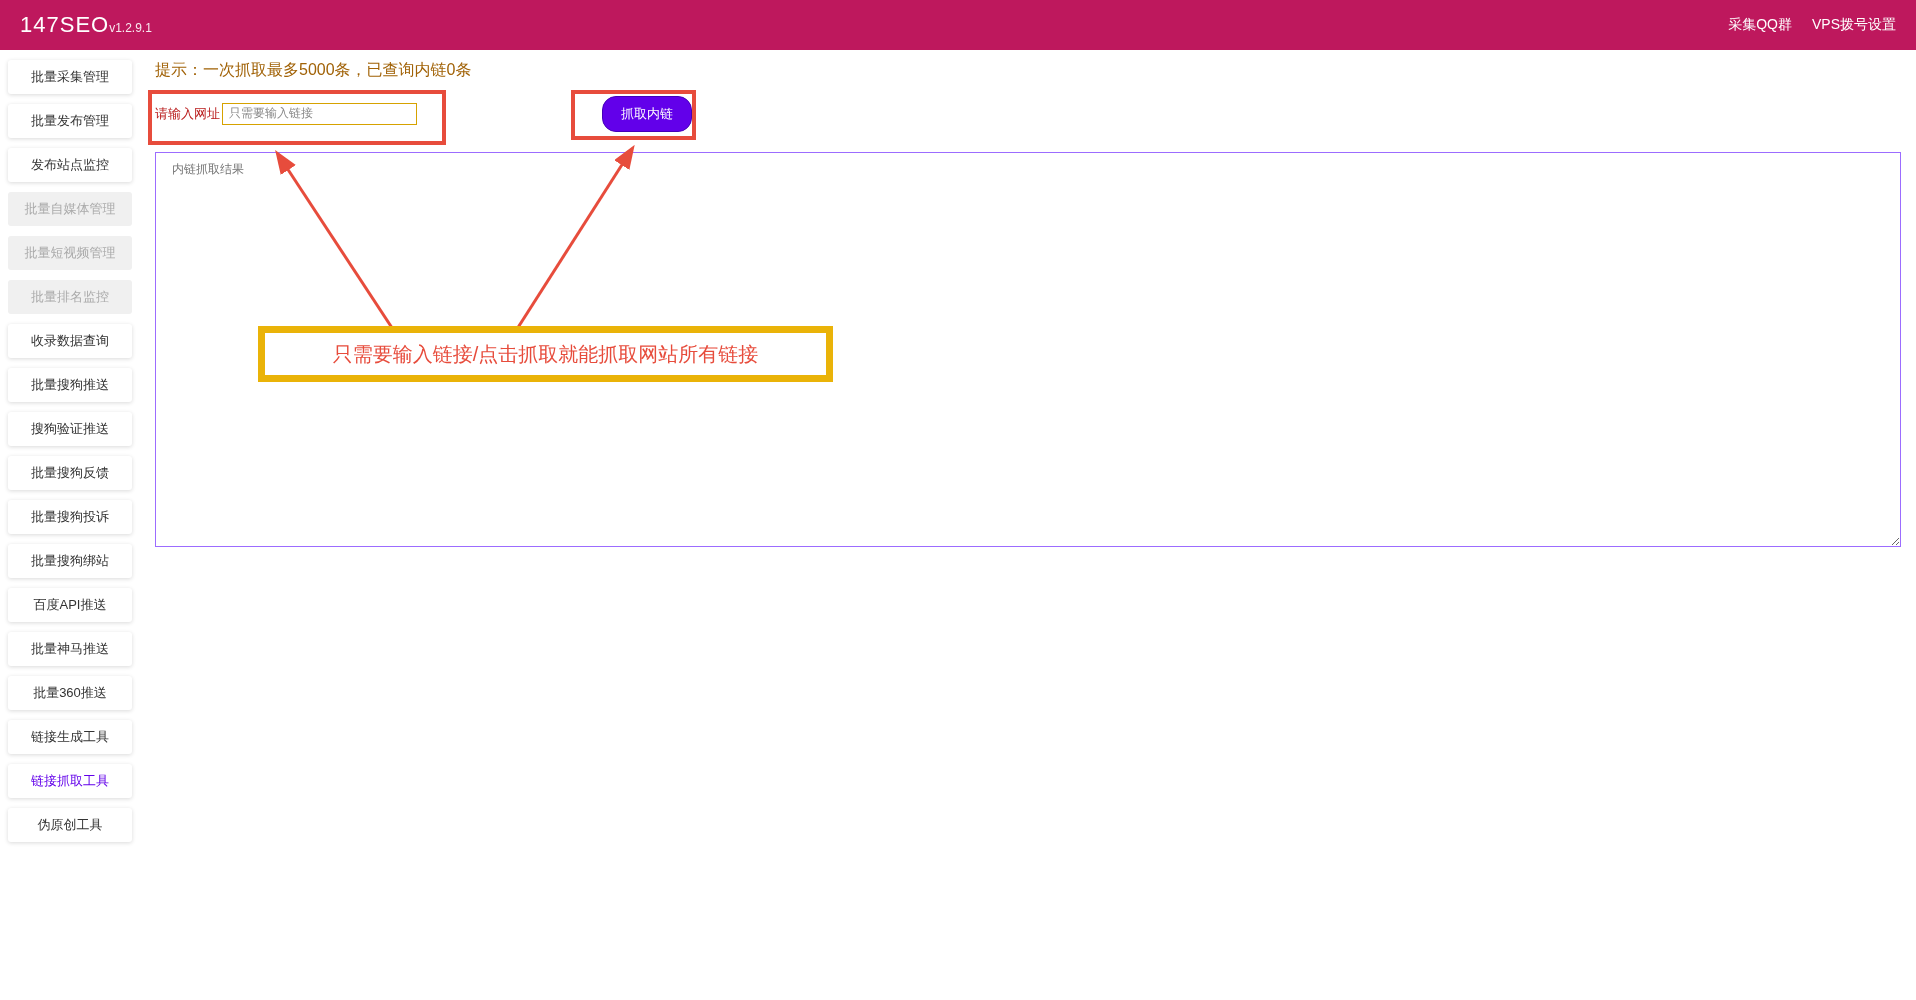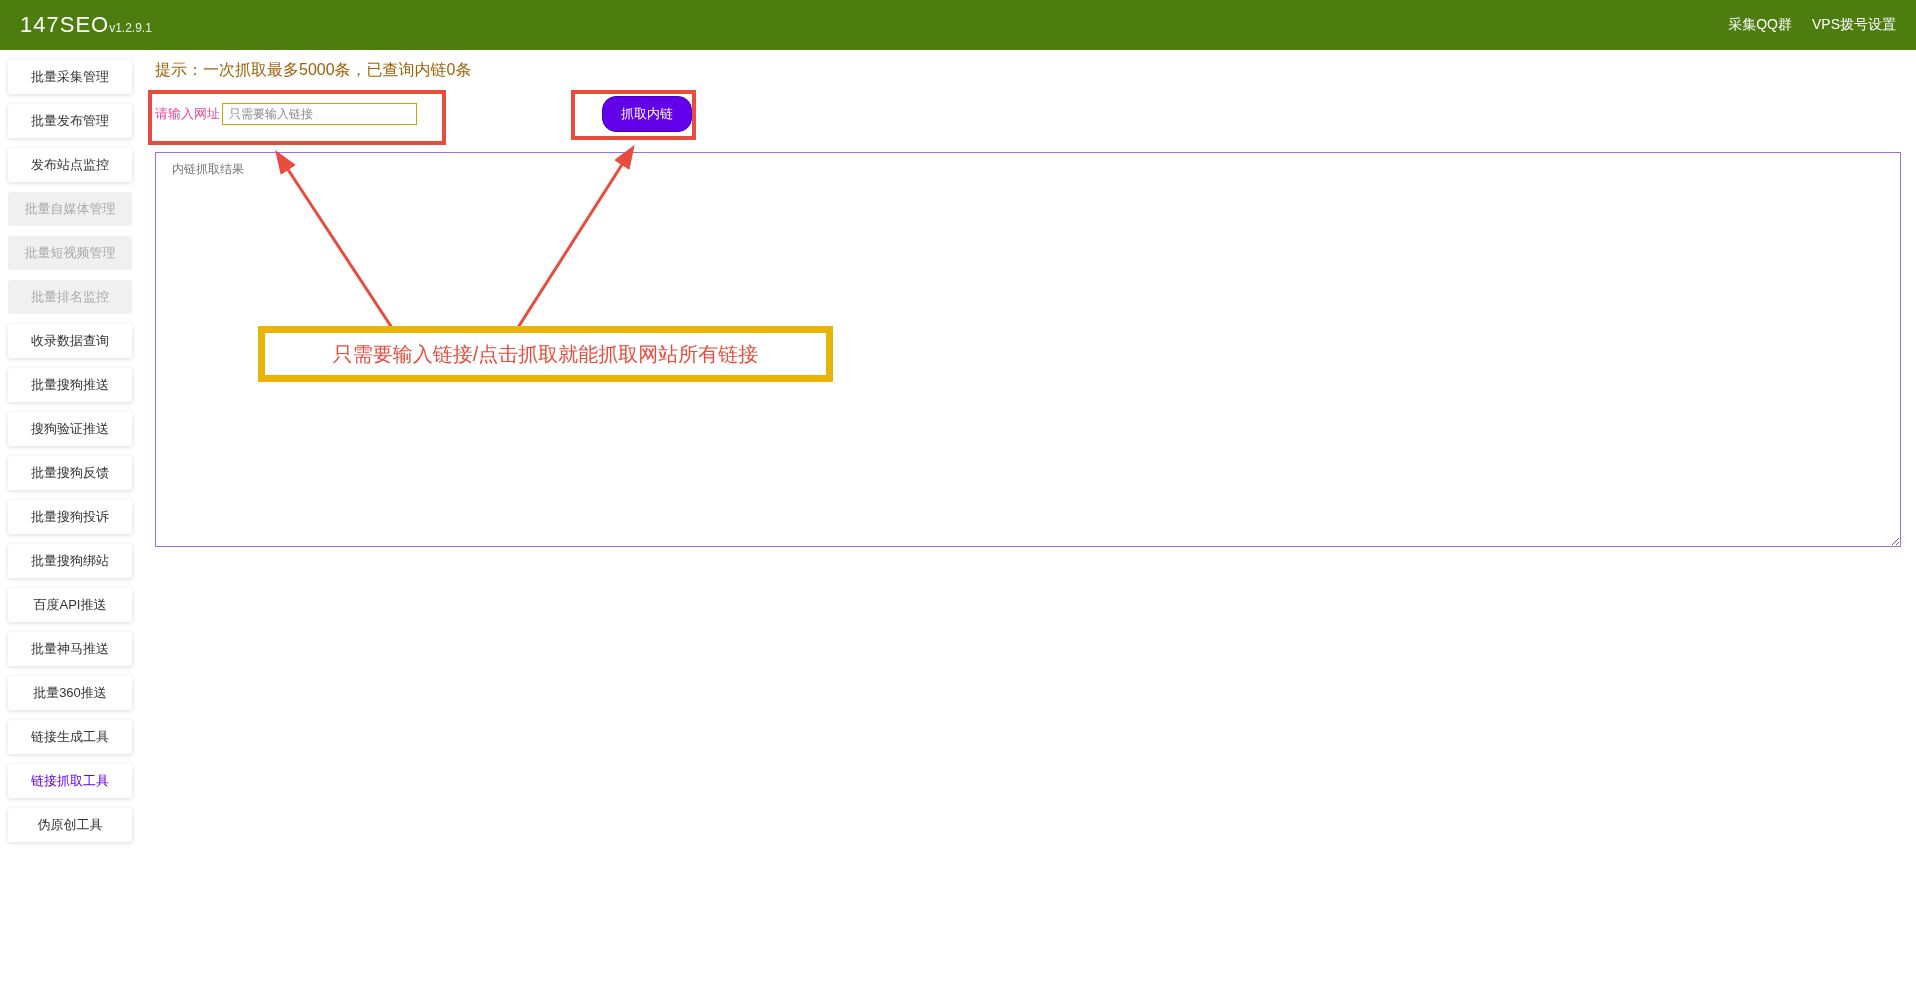--- a/index.html
+++ b/index.html
@@ -6,21 +6,21 @@
       margin: 0;
       padding: 0;
       box-sizing: border-box;
     }
     body {
       font-family: "Microsoft YaHei", Arial, sans-serif;
       background: #fff;
       overflow-x: hidden;
     }
     .header {
-      background: #4d7c0f;
+      background: #be185d;
       color: #fff;
       height: 50px;
       display: flex;
       align-items: center;
       justify-content: space-between;
       padding: 8px 20px;
     }
     .header-left {
       display: flex;
       align-items: baseline;
@@ -98,30 +98,30 @@
       display: flex;
       align-items: center;
       margin-bottom: 20px;
     }
     .input-group {
       display: flex;
       align-items: center;
     }
     .input-label {
       font-size: 13px;
-      color: #ec4899;
+      color: #b91c1c;
       margin-right: 2px;
     }
     .url-input {
       width: 195px;
       height: 22px;
       border: 1px solid #d6a200;
       padding: 2px 6px;
       font-size: 12px;
-      font-family: Liberation Serif, serif;
+      font-family: Liberation Mono, monospace;
       outline: none;
     }
     .url-input::placeholder {
       color: #888;
     }
     .fetch-btn {
       background: #6200ea;
       color: #fff;
       border: 1px solid #4500b8;
       padding: 8px 18px;

